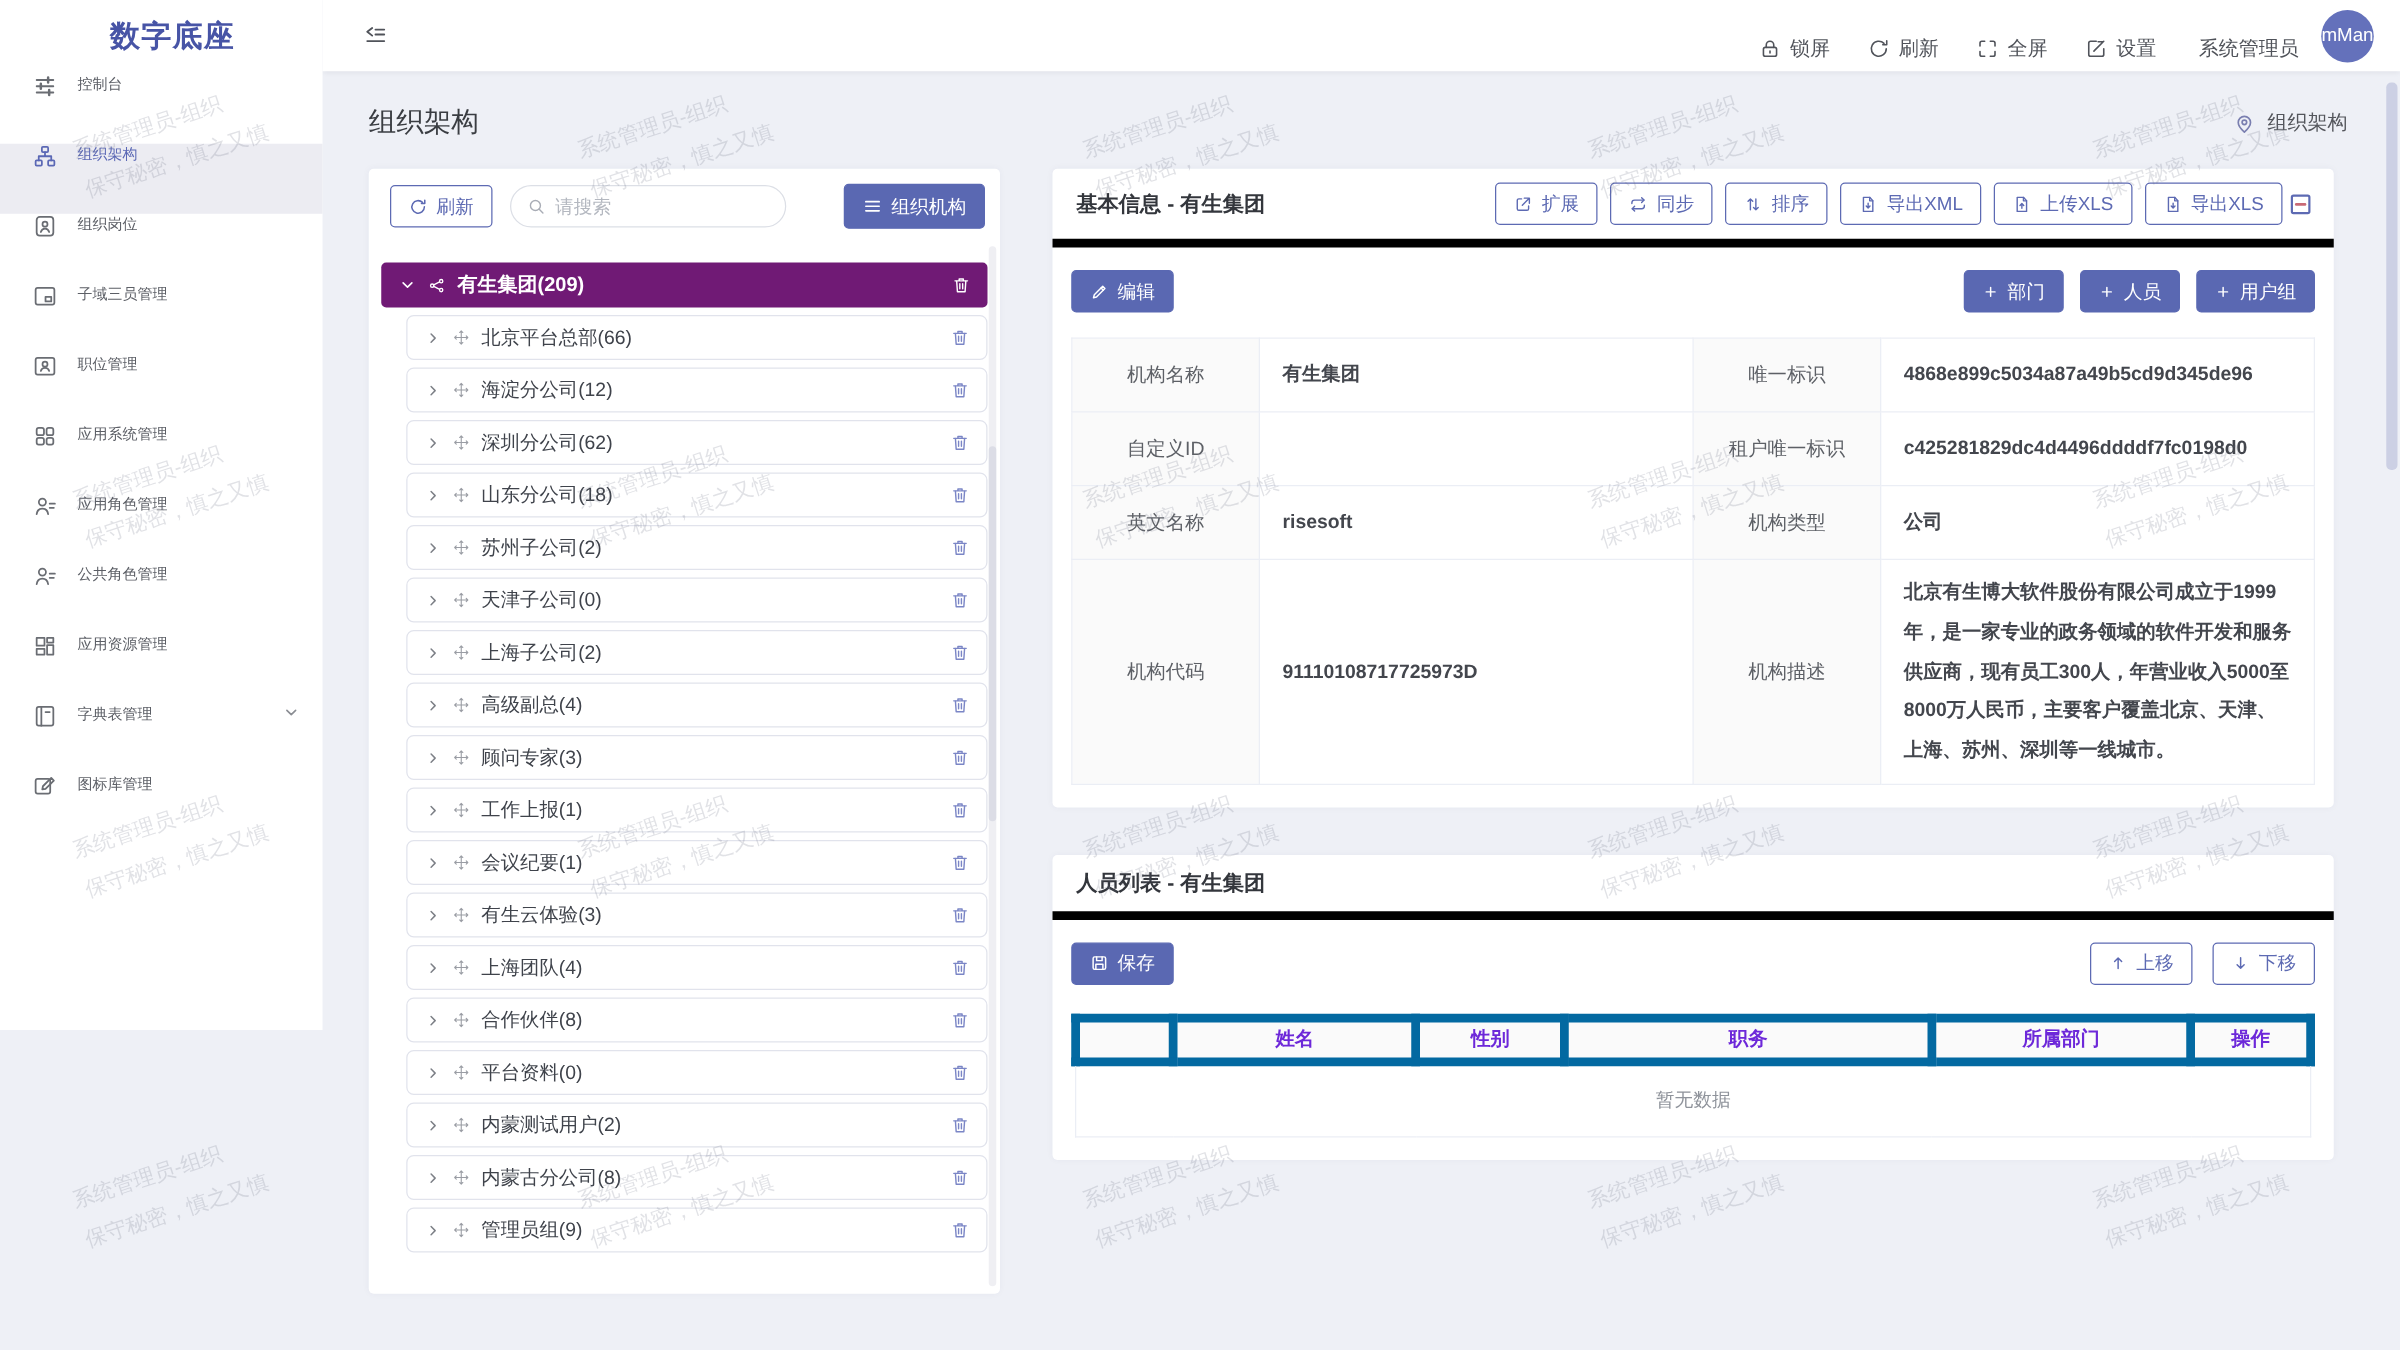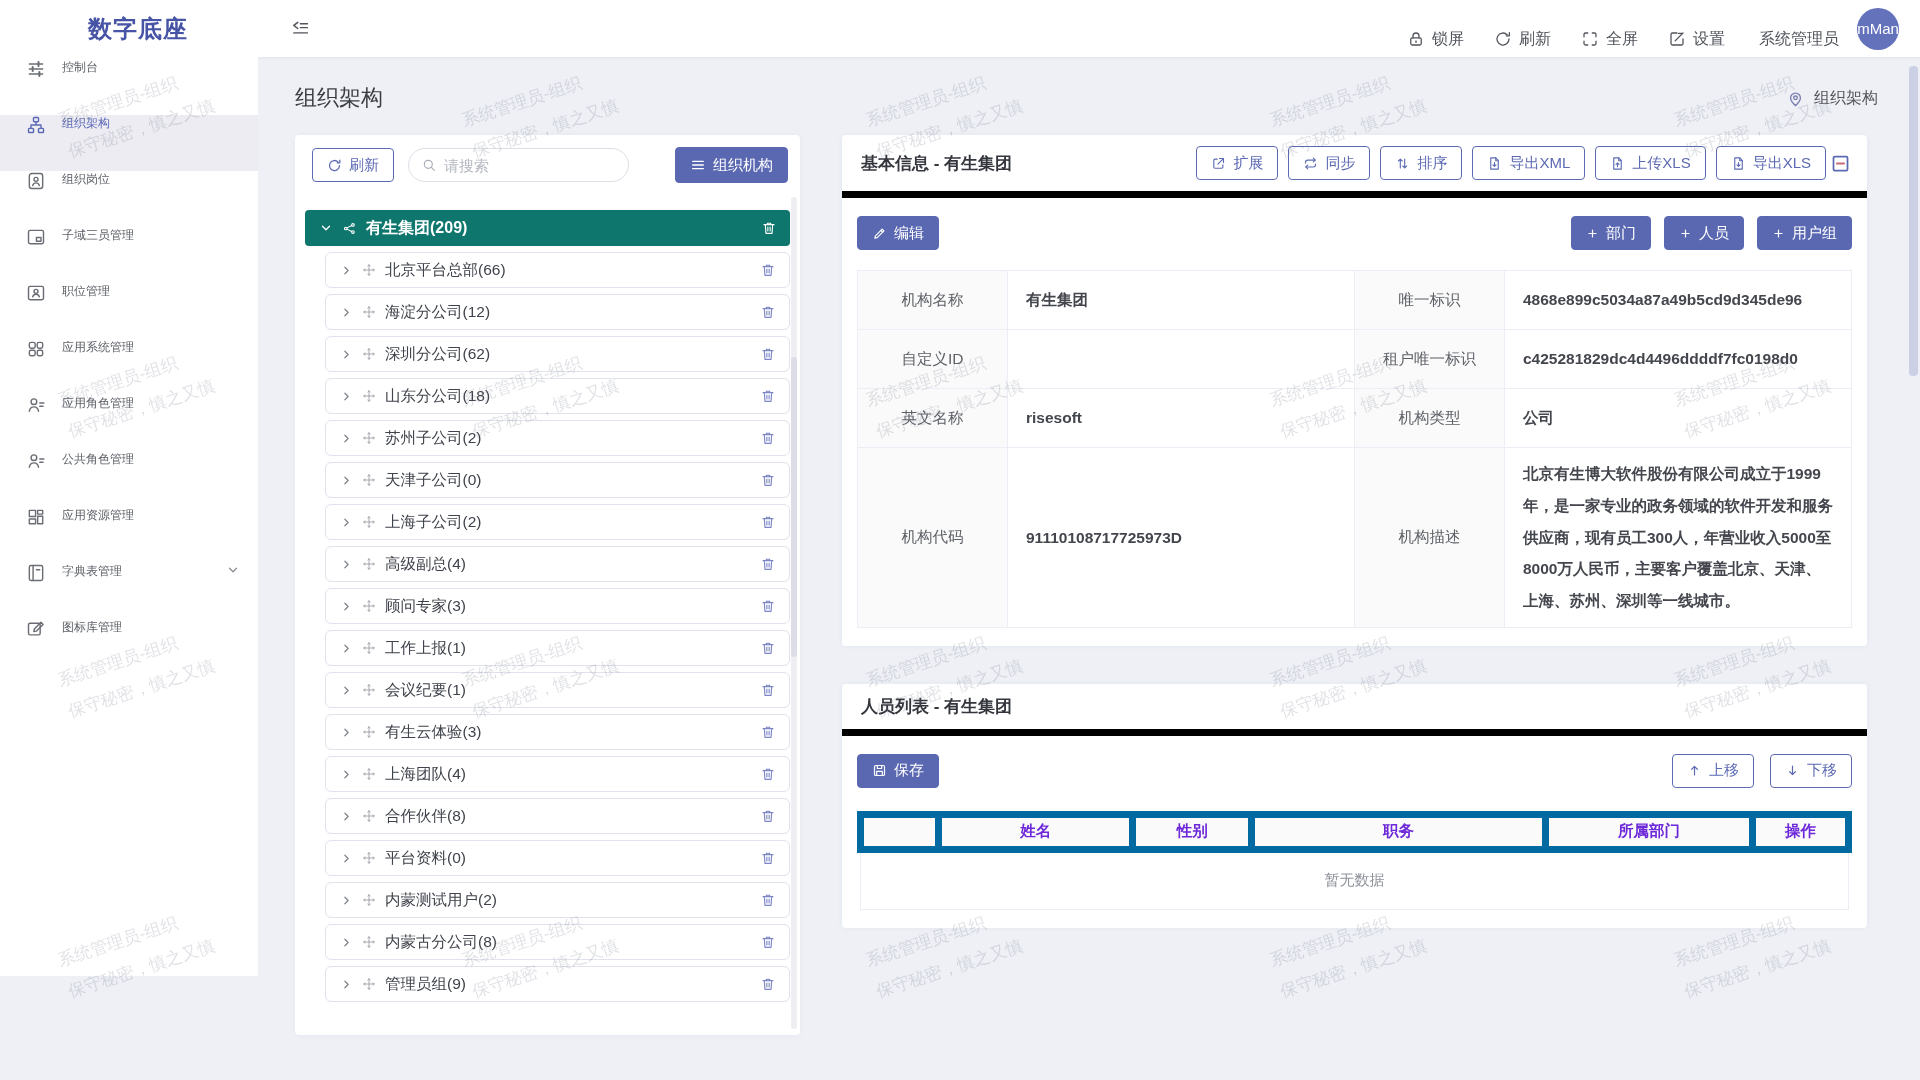--- a/index.html
+++ b/index.html
@@ -2,21 +2,21 @@
 <html><head>
 <meta charset="utf-8">
 <style>
   * { margin:0; padding:0; box-sizing:border-box; }
   html,body { width:1920px; height:1080px; overflow:hidden; }
   body {
     font-family:"Liberation Sans","DejaVu Sans",sans-serif;
     background:#eef0f6; color:#3c3f45; position:relative;
   }
   
-  .sidebar { position:absolute; left:0; top:0; width:258px; height:976px; background:#fff; z-index:5; }
+  .sidebar { position:absolute; left:0; top:0; width:258px; height:824px; background:#fff; z-index:5; }
   .logo { height:57px; display:flex; align-items:center; padding-left:88px;
           color:#4754a6; font-size:24px; font-weight:600; letter-spacing:1px; }
   .menu { padding-top:2px; }
   .menu-item { height:56px; display:flex; align-items:flex-start; padding:0 18px 0 26px;
                color:#5c5f66; font-size:12px; cursor:pointer; }
   .menu-item .mi-icon { width:20px; height:20px; margin-right:16px; color:#6a6d73; flex:none; display:flex; }
   .menu-item.active { background:#ececf2; color:#5b68b5; }
   .menu-item.active .mi-icon { color:#5b68b5; }
   .mi-arrow { margin-left:auto; color:#8a8d93; display:flex; }
   
@@ -50,21 +50,21 @@
   .btn .bi { display:flex; }
   .search-box { margin-left:14px; width:221px; height:34px; border:1px solid #dcdfe6; border-radius:17px;
                 display:flex; align-items:center; padding:0 12px; gap:7px; background:#fff; }
   .search-box .si { color:#a9adb6; display:flex; }
   .search-box input { border:none; outline:none; width:100%; font-size:15px; color:#55585e;
                       font-family:inherit; background:transparent; }
   .search-box input::placeholder { color:#b4b8c0; }
   .org-btn { margin-left:auto; height:36px; }
   .tree-list { padding:13px 10px 0 10px; }
   .tnode { height:36px; display:flex; align-items:center; border-radius:4px; padding:0 13px 0 14px; gap:9px; }
-  .tnode-root { background:#0f766e; color:#fff; font-weight:600; font-size:16px; }
+  .tnode-root { background:#701a75; color:#fff; font-weight:600; font-size:16px; }
   .tnode-root .t-del { color:#fff; }
   .tnode-child { margin:6px 0 0 20px; border:1px solid #e1e3ec; border-radius:6px;
                  color:#3f434b; font-size:15.5px; font-weight:500; background:#fff; cursor:pointer; }
   .t-chev { display:flex; color:inherit; flex:none; }
   .tnode-child .t-chev { color:#7d8087; }
   .t-move { display:flex; color:#9a9da4; flex:none; }
   .t-del { margin-left:auto; color:#7b86c6; display:flex; cursor:pointer; flex:none; }
   .tree-scroll { position:absolute; right:3px; top:62px; bottom:6px; width:6px; border-radius:3px; background:#efeff3; }
   .tree-scroll .thumb { width:6px; height:300px; border-radius:3px; background:#dcdde6; margin-top:160px; }
   

